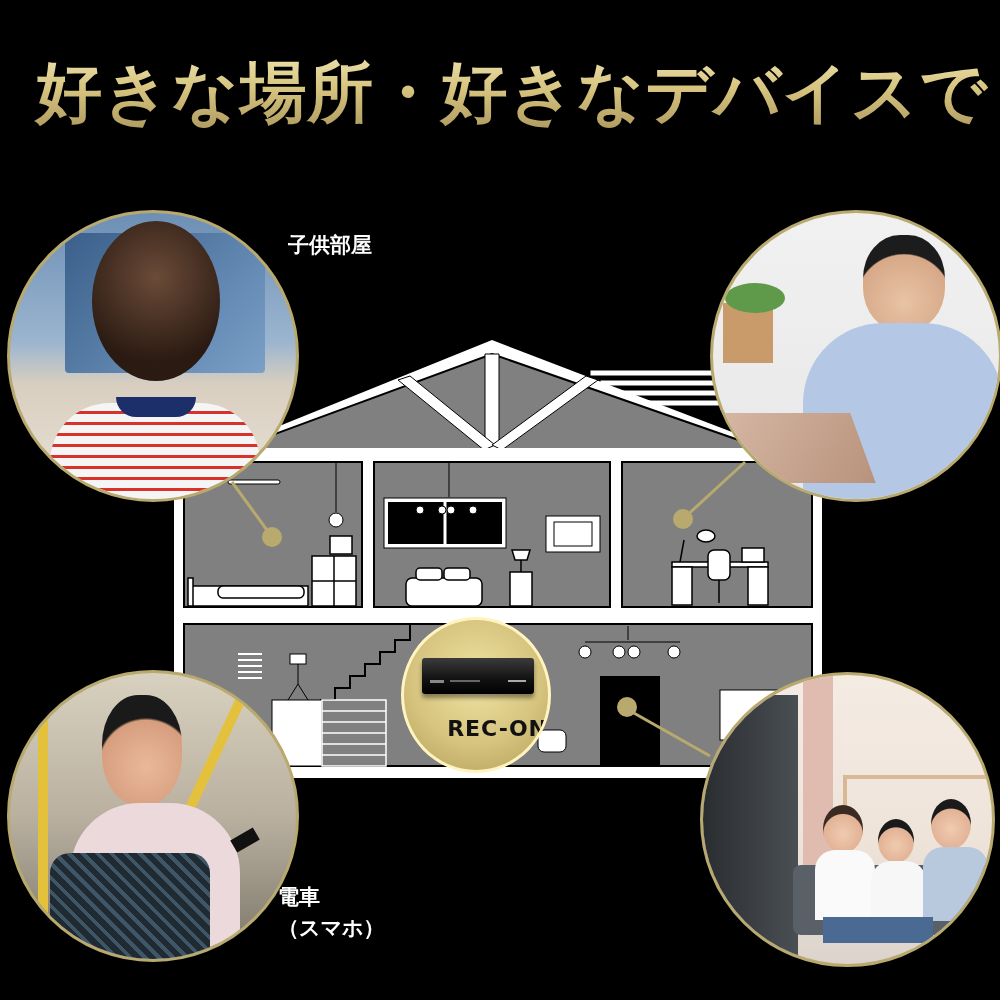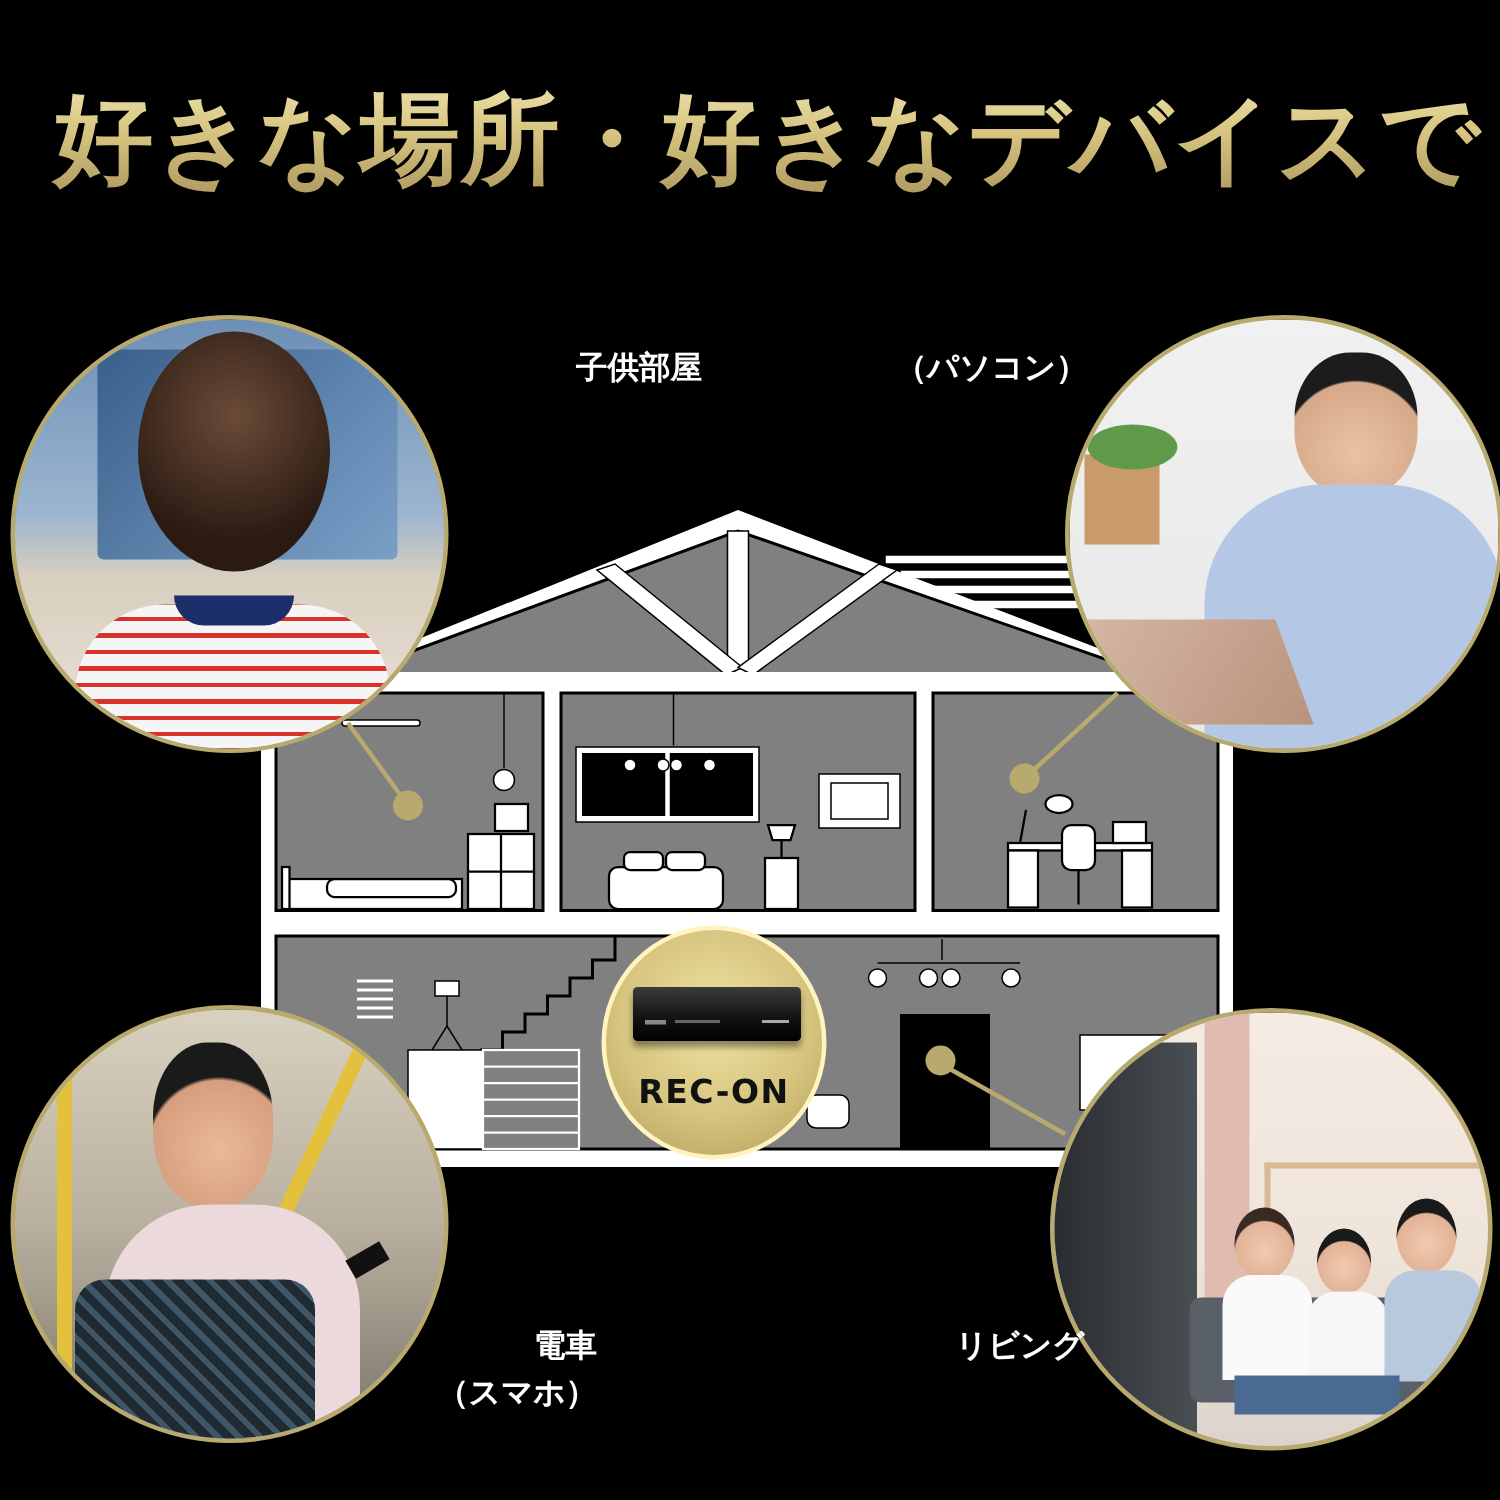--- a/index.html
+++ b/index.html
@@ -1,19 +1,19 @@
 <!DOCTYPE html>
 <html><head>
 <meta charset="utf-8">
 <style>
   html,body{margin:0;padding:0;background:#000;}
   body{width:1000px;height:1000px;position:relative;overflow:hidden;font-family:"DejaVu Sans","Liberation Sans",sans-serif;}
   .title{position:absolute;left:0;top:48px;width:1000px;text-align:center;font-size:66px;font-weight:bold;letter-spacing:1px;
     color:#d4c68a;background:linear-gradient(180deg,#f1e7b5 0%,#d6c47f 45%,#a8935a 100%);-webkit-background-clip:text;background-clip:text;margin-left:12px;-webkit-text-fill-color:transparent;}
-  .label{position:absolute;color:#fff;font-weight:bold;font-size:21px;line-height:31px;text-align:right;}
+  .label{position:absolute;color:#fff;font-weight:bold;font-size:21px;line-height:31px;text-align:left;}
   .circle{position:absolute;border-radius:50%;border:3px solid #b8a96e;overflow:hidden;box-sizing:border-box;}
   svg{position:absolute;left:0;top:0;}
 </style>
 </head>
 <body>
 
 <div class="title">好きな場所・好きなデバイスで</div>
 
 <svg width="1000" height="1000">
 
@@ -146,21 +146,21 @@
     <circle cx="627" cy="707" r="10"></circle>
   </g>
 </svg>
 
 <div class="circle" style="left:401px;top:617px;width:150px;height:156px;border:3px solid #fff4c0;background:radial-gradient(circle at 50% 40%,#efe3a2 0%,#d6c47f 55%,#b29e58 100%);">
   <div style="position:absolute;left:18px;top:38px;width:112px;height:36px;background:linear-gradient(180deg,#3b3b3b 0%,#111 60%,#000 100%);border-radius:3px;box-shadow:0 4px 4px rgba(0,0,0,.4);">
     <div style="position:absolute;left:8px;top:22px;width:14px;height:3px;background:#888;"></div>
     <div style="position:absolute;left:28px;top:22px;width:30px;height:2px;background:#666;"></div>
     <div style="position:absolute;right:8px;top:22px;width:18px;height:2px;background:#aaa;"></div>
   </div>
-  <div style="position:absolute;left:0;top:96px;width:100%;text-align:center;font-family:'DejaVu Sans',sans-serif;font-weight:bold;font-size:22px;color:#111;letter-spacing:1px;">REC-ON</div>
+  <div style="position:absolute;left:0;top:96px;width:100%;text-align:right;font-family:'DejaVu Sans',sans-serif;font-weight:bold;font-size:22px;color:#111;letter-spacing:1px;">REC-ON</div>
 </div>
 
 <div class="circle" style="left:7px;top:210px;width:292px;height:292px;background:linear-gradient(180deg,#6d8fb5 0%,#9bb5cf 45%,#d9cfc0 60%,#e8e2d8 100%);">
   <div style="position:absolute;left:55px;top:20px;width:200px;height:140px;background:linear-gradient(135deg,#3a5f8a,#7ba0c8);border-radius:4px;"></div>
   <div style="position:absolute;left:82px;top:8px;width:128px;height:160px;border-radius:50%;background:radial-gradient(circle at 50% 35%,#6b4b38,#2a1a12 70%);"></div>
   <div style="position:absolute;left:40px;top:190px;width:210px;height:120px;border-radius:60px 60px 0 0;background:repeating-linear-gradient(180deg,#f5f5f5 0 8px,#d8322a 8px 11px);"></div>
   <div style="position:absolute;left:106px;top:184px;width:80px;height:20px;border-radius:0 0 40px 40px;background:#1d2f6b;"></div>
 </div>
 
 <div class="circle" style="left:710px;top:210px;width:292px;height:292px;background:linear-gradient(180deg,#f1f1f1 0%,#e7e7e7 100%);">
@@ -193,21 +193,19 @@
     <div style="position:absolute;left:48px;top:56px;width:55px;height:60px;border-radius:20px 20px 0 0;background:#f7f7f7;"></div>
     <div style="position:absolute;left:100px;top:42px;width:65px;height:74px;border-radius:20px 20px 0 0;background:#b8c9dd;"></div>
     <div style="position:absolute;left:0;top:112px;width:110px;height:26px;background:#4a6a93;"></div>
   </div>
 </div>
 
 <div class="label" style="left:288px;top:230px;width:180px;">
   <div>子供部屋</div>
 </div>
 <div class="label" style="left:575px;top:230px;width:150px;">
-  <div>（パソコン）</div>
 </div>
 <div class="label" style="left:278px;top:882px;width:120px;">
   <div>電車</div>
   <div>（スマホ）</div>
 </div>
 <div class="label" style="left:593px;top:882px;width:130px;">
-  <div>リビング</div>
 </div>
 
 </body></html>

